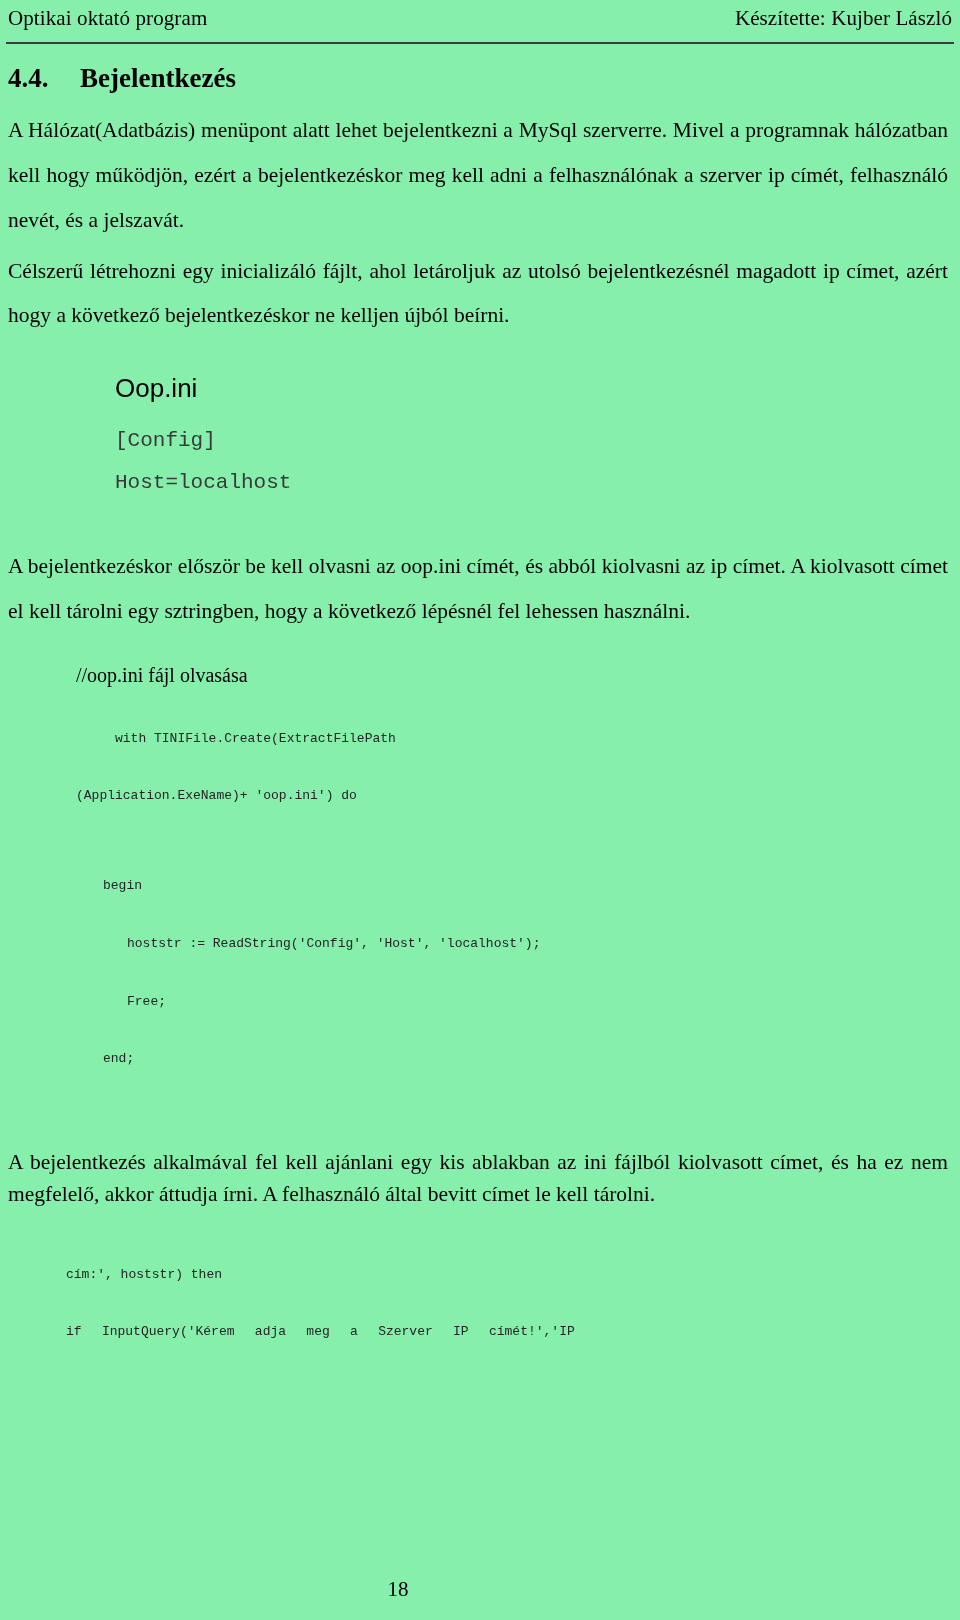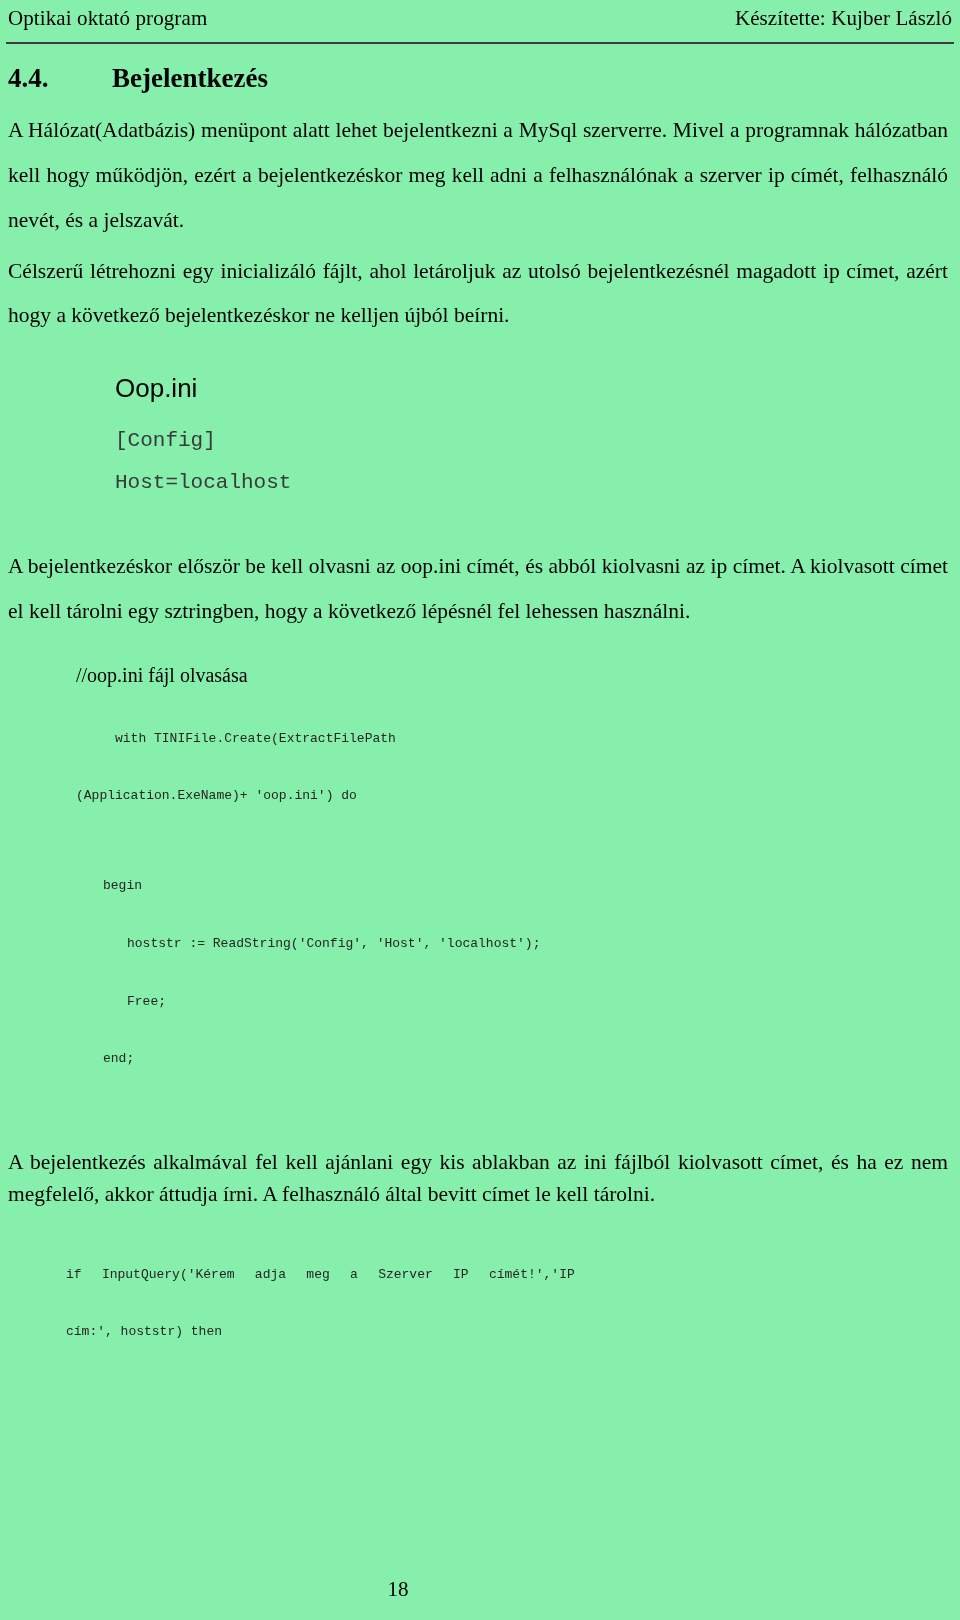--- a/index.html
+++ b/index.html
@@ -50,21 +50,20 @@
     width: 944px;
   }
 
   h2.sec-heading {
     margin: 0 0 14px 0;
     font-size: 27px;
     font-weight: bold;
     line-height: 1.2;
     display: flex;
     align-items: center;
-    gap: 32px;
   }
   h2.sec-heading .num   { width: 72px; flex: 0 0 72px; }
   h2.sec-heading .title { flex: 1 1 auto; }
 
   p.body {
     margin: 0 4px 6px 0;
     font-size: 21.5px;
     line-height: 2.08;
     text-align: justify;
     text-justify: inter-word;
@@ -179,22 +178,22 @@
       </div>
     </div>
 
     <div class="spacer-40"></div>
 
     <p class="body tight">A bejelentkezés alkalmával fel kell ajánlani egy kis ablakban az ini fájlból kiolvasott cí­met, és ha ez nem megfelelő, akkor áttudja írni. A felhasználó által bevitt címet le kell tá­rolni.</p>
 
     <div class="spacer-14"></div>
 
     <div class="code-block">
+      <div class="code-line" style="padding-left:58px;">cím:', hoststr) then</div>
       <div class="code-line spread-1" style="padding-left:58px;">if InputQuery('Kérem adja meg a Szerver IP címét!','IP</div>
-      <div class="code-line" style="padding-left:58px;">cím:', hoststr) then</div>
       
       
       
       
       
       
       
       
     </div>
 

